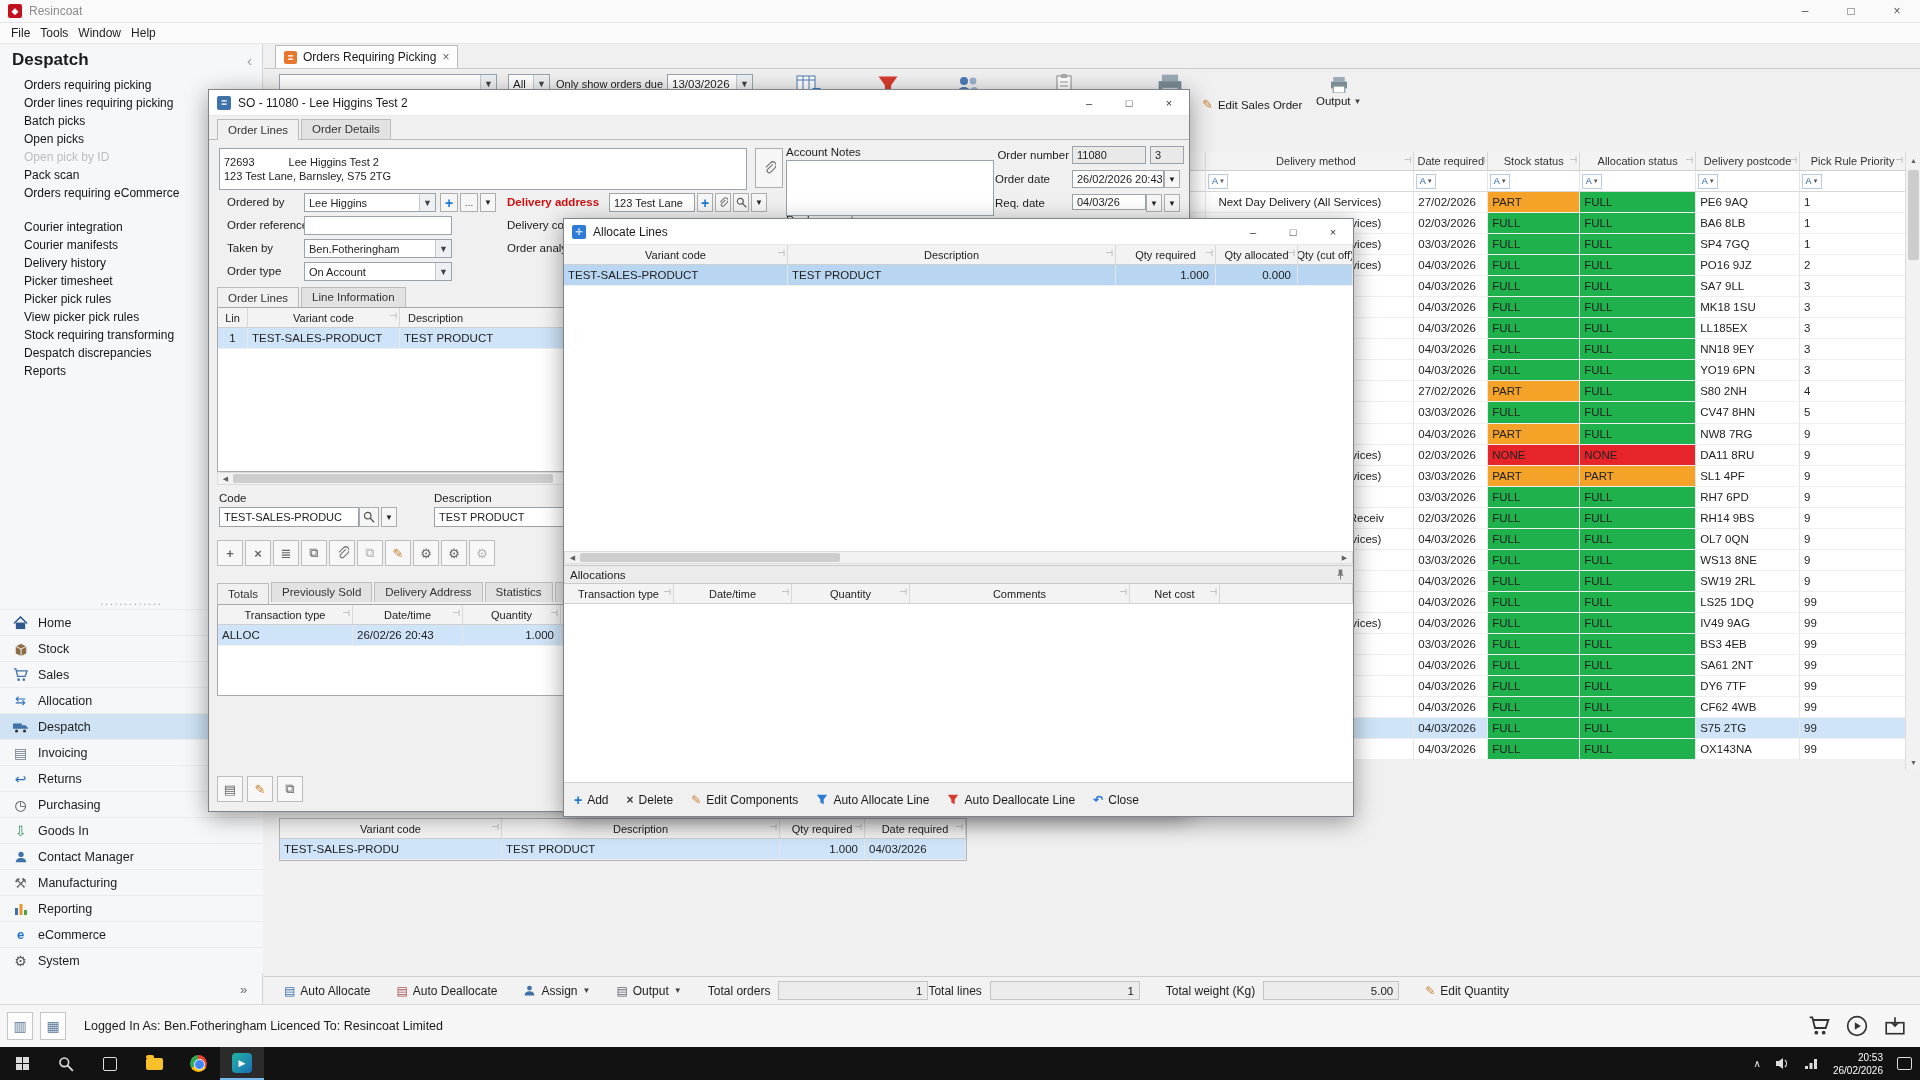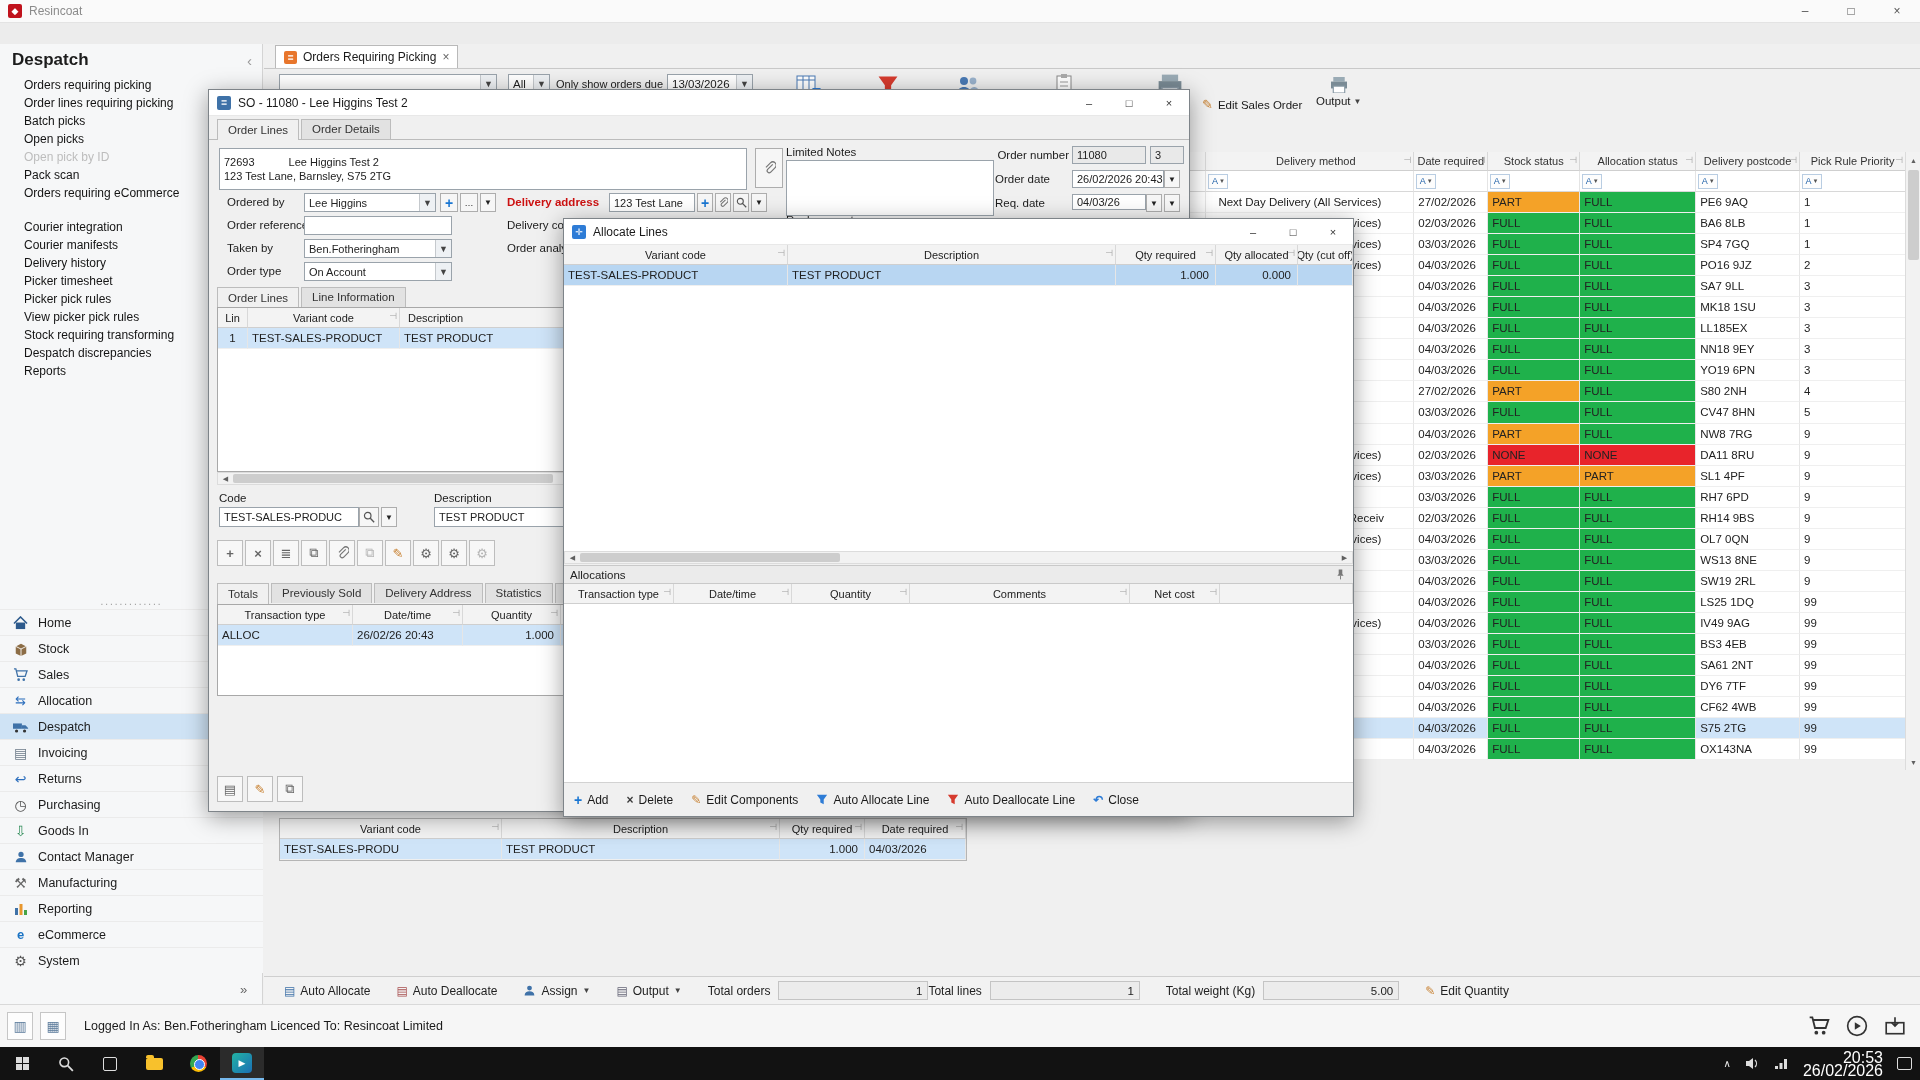--- a/index.html
+++ b/index.html
@@ -97,21 +97,21 @@
   .sb-icon{width:26px;height:28px;border:1px solid #c6c6c6;background:#fdfdfd;display:flex;align-items:center;justify-content:center;color:#5a7a9a;font-size:14px;margin-left:7px}
   .sb-text{font-size:12.5px;color:#1a1a1a;margin-left:18px}
   .sb-right{position:absolute;right:14px;display:flex;gap:16px;align-items:center;color:#333}
   
   .taskbar{left:0;top:1047px;width:1920px;height:33px;background:#121212;display:flex;align-items:center}
   .tk{width:44px;height:33px;display:flex;align-items:center;justify-content:center}
   .tk.active{background:#2b2b2b;border-bottom:2px solid #76b9ed}
   .winlogo{display:grid;grid-template-columns:6px 6px;grid-template-rows:6px 6px;gap:1px}
   .winlogo span{background:#dcdcdc}
   .tk-right{position:absolute;right:8px;display:flex;align-items:center;gap:14px;color:#eee}
-  .clock{font-size:16px;line-height:13px;text-align:right;color:#fff}
+  .clock{font-size:10px;line-height:13px;text-align:right;color:#fff}
   .notif{width:15px;height:13px;border:1px solid #ddd;border-radius:2px}
   .chrome{width:17px;height:17px;border-radius:50%;background:conic-gradient(#ea4335 0 33%,#fbbc05 33% 66%,#34a853 66% 100%);position:relative}
   .chrome:after{content:"";position:absolute;left:4px;top:4px;width:9px;height:9px;border-radius:50%;background:#4285f4;border:1.5px solid #fff}
   .folder{width:17px;height:12px;background:#f8c12c;border-radius:2px;position:relative}
   .folder:before{content:"";position:absolute;left:0;top:-3px;width:8px;height:3px;background:#f8c12c;border-radius:2px 2px 0 0}
   .appplay{width:20px;height:20px;border-radius:4px;background:linear-gradient(135deg,#22b3a4,#1b6fb5);display:flex;align-items:center;justify-content:center;color:#fff;font-size:9px}
 </style>
 </head>
 <body>
 
@@ -120,20 +120,26 @@
   <div class="abs titlebar">
     <span class="appicon">◆</span>
     <span class="apptitle">Resincoat</span>
     <span class="wincontrols">
       <span class="winbtn">–</span>
       <span class="winbtn">□</span>
       <span class="winbtn">×</span>
     </span>
   </div>
 
+  <div class="abs menubar">
+    <span class="menuitem">File</span>
+    <span class="menuitem">Tools</span>
+    <span class="menuitem">Window</span>
+    <span class="menuitem">Help</span>
+  </div>
 
   <div class="abs sidebar">
     <div class="sidehead">
       <span class="t">Despatch</span>
       <span class="c">‹</span>
     </div>
     <div>
         <div class="side-item">Orders requiring picking</div>
         <div class="side-item">Order lines requiring picking</div>
         <div class="side-item">Batch picks</div>
@@ -749,21 +755,21 @@
           <span>Lee Higgins Test 2</span>
         </div>
       <div>123 Test Lane, Barnsley, S75 2TG</div>
     </div>
     <div class="sq-btn" style="left:546px;top:58px;width:28px;height:40px">
       <svg width="13" height="15" viewBox="0 0 14 16">
           <path d="M10.5 3.5 5 9a2.2 2.2 0 0 0 3.1 3.1l5-5A3.6 3.6 0 0 0 8 2L3.2 6.8" fill="none" stroke="#777" stroke-width="1.3"></path>
         </svg>
     </div>
 
-    <div class="fld-label" style="left:577px;top:56px">Limited Notes</div>
+    <div class="fld-label" style="left:577px;top:56px">Account Notes</div>
     <div class="inp" style="left:577px;top:70px;width:208px;height:56px"></div>
 
     <div class="fld-label" style="left:786px;top:59px;width:74px;text-align:right">Order number</div>
     <div class="inp" style="left:863px;top:56px;width:74px;height:18px;background:#e9e9e9">11080</div>
     <div class="inp" style="left:941px;top:56px;width:34px;height:18px;background:#e9e9e9">3</div>
 
     <div class="fld-label" style="left:786px;top:83px">Order date</div>
     <div class="inp" style="left:863px;top:80px;width:92px;height:18px">26/02/2026 20:43</div>
     <div class="sq-btn" style="left:955px;top:80px;width:16px;height:18px;font-size:8px">▼</div>
 
@@ -865,21 +871,21 @@
             <path d="M10.5 3.5 5 9a2.2 2.2 0 0 0 3.1 3.1l5-5A3.6 3.6 0 0 0 8 2L3.2 6.8" fill="none" stroke="#777" stroke-width="1.3"></path>
           </svg>
         </span>
       <span class="tool26" style="color:#b5b5b5">⧉</span>
       <span class="tool26" style="color:#c77f2e">✎</span>
       <span class="tool26">⚙</span>
       <span class="tool26">⚙</span>
       <span class="tool26" style="color:#b5b5b5">⚙</span>
     </div>
 
-    <div style="position:absolute;left:8px;top:492px;display:flex;align-items:center;white-space:nowrap">
+    <div style="position:absolute;left:8px;top:492px;display:flex;align-items:flex-start;white-space:nowrap">
       <span class="dtab active">Totals</span>
       <span class="dtab">Previously Sold</span>
       <span class="dtab">Delivery Address</span>
       <span class="dtab">Statistics</span>
       <span class="dtab">Email</span>
       <span class="dtab">Payments</span>
     </div>
     <div class="grid" style="left:8px;top:514px;width:966px;height:92px">
       <div class="grow">
         <div class="gc-h" style="width:135px">

